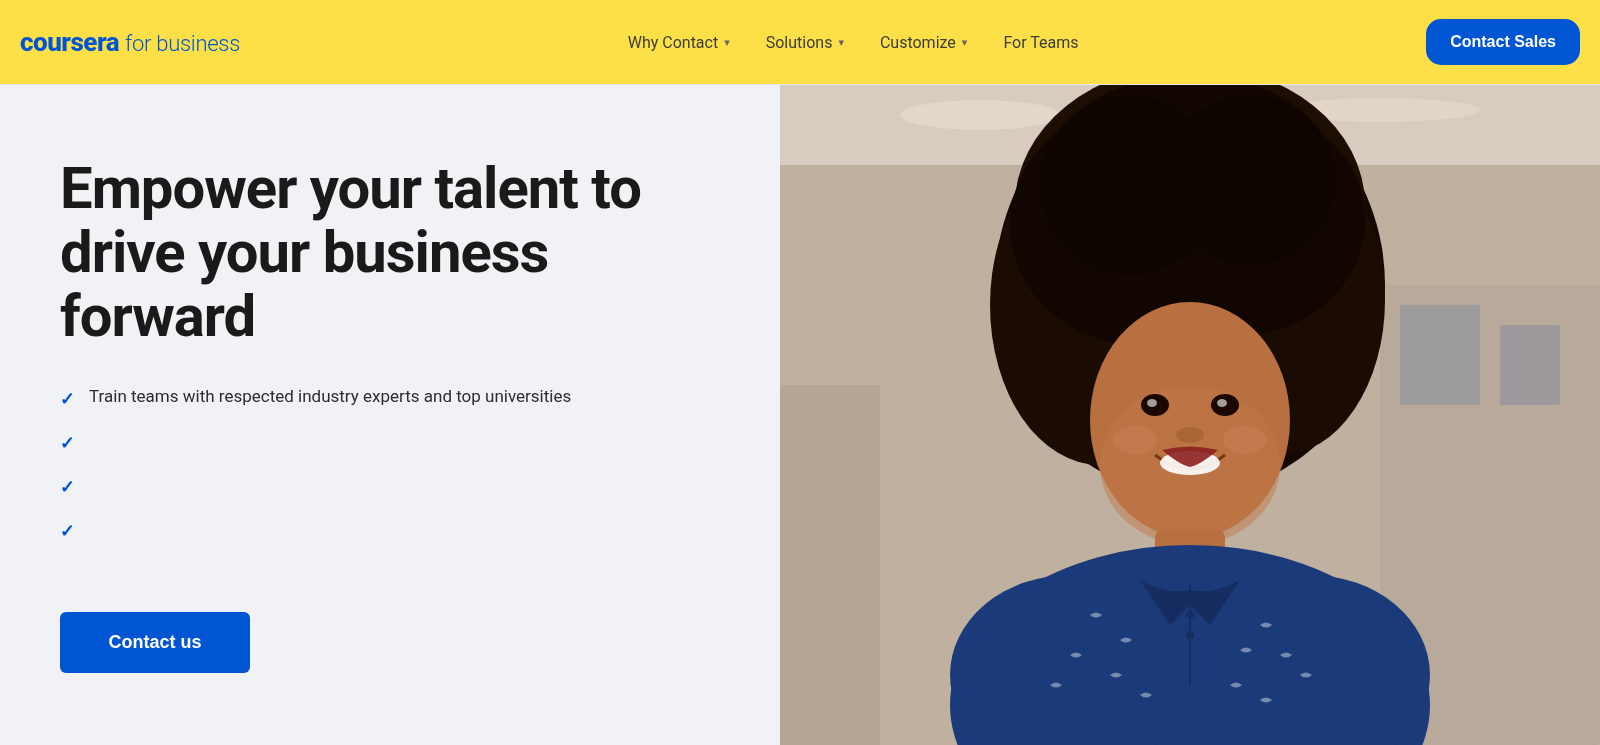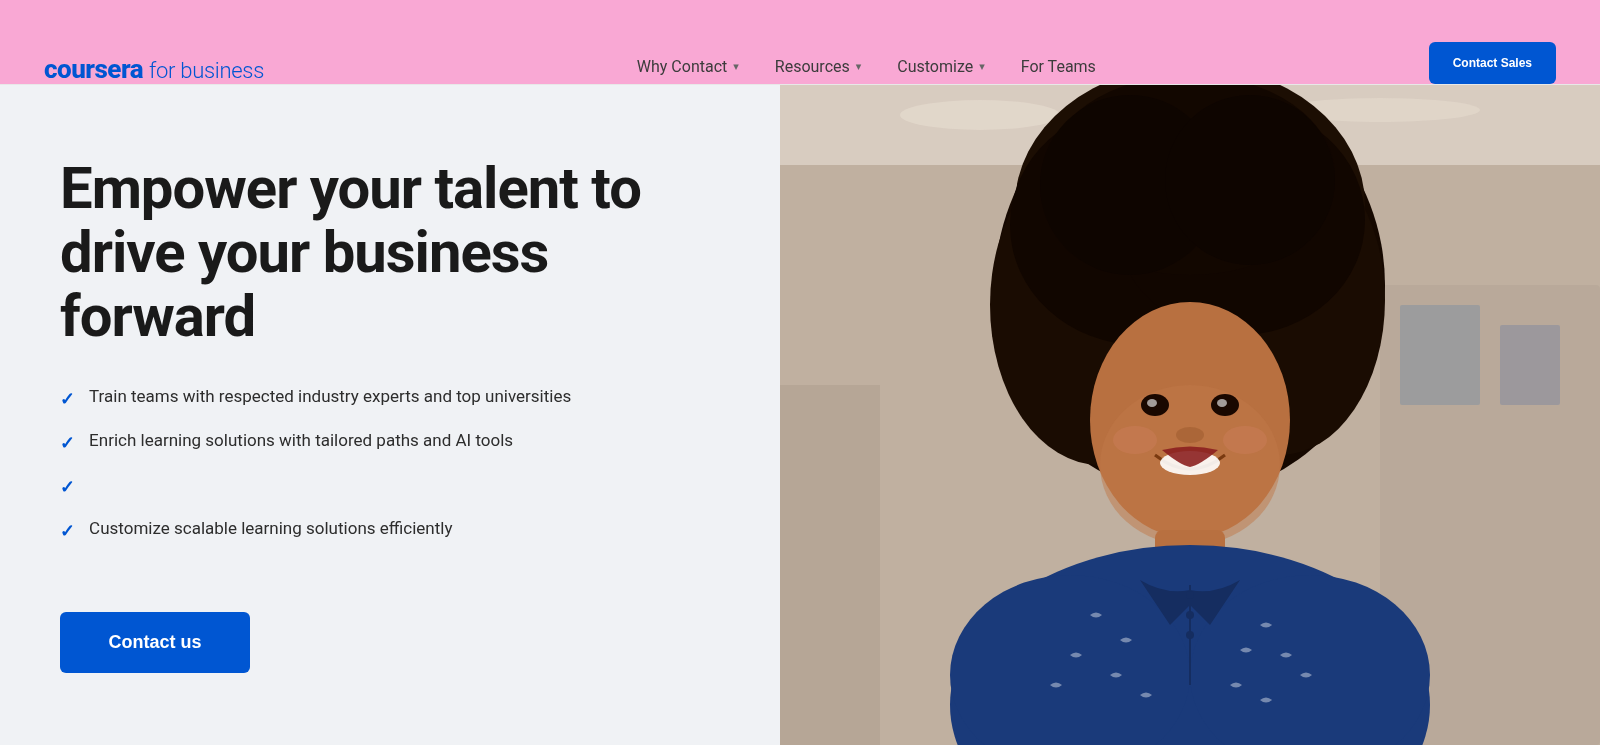--- a/index.html
+++ b/index.html
@@ -11,25 +11,25 @@
     body {
       font-family: -apple-system, BlinkMacSystemFont, 'Segoe UI', Roboto, sans-serif;
       width: 1600px;
       height: 745px;
       overflow: hidden;
     }
 
     
     .navbar {
       display: flex;
-      align-items: flex-end;
+      align-items: center;
       justify-content: space-between;
-      padding: 0 44px;
+      padding: 0 20px;
       height: 85px;
-      background: #f9a8d4;
+      background: #fde047;
       border-bottom: 1px solid #e8e8e8;
       position: relative;
       z-index: 10;
     }
 
     .logo-area {
       display: flex;
       align-items: baseline;
       gap: 6px;
     }
@@ -74,23 +74,23 @@
     .chevron {
       font-size: 11px;
       color: #666;
       margin-left: 2px;
     }
 
     .contact-sales-btn {
       background: #0056D2;
       color: #ffffff;
       border: none;
-      border-radius: 6px;
+      border-radius: 15px;
       padding: 14px 24px;
-      font-size: 12px;
+      font-size: 16px;
       font-weight: 600;
       cursor: pointer;
       white-space: nowrap;
     }
 
     
     .hero {
       display: flex;
       height: calc(745px - 85px);
       width: 1600px;
@@ -190,21 +190,21 @@
     <span class="logo-coursera">coursera</span>
     <span class="logo-for-business">for business</span>
   </div>
 
   <div class="nav-links">
     <div class="nav-item">
       <span>Why Contact</span>
       <span class="chevron">▾</span>
     </div>
     <div class="nav-item">
-      <span>Resources</span>
+      <span>Solutions</span>
       <span class="chevron">▾</span>
     </div>
     <div class="nav-item">
       <span>Customize</span>
       <span class="chevron">▾</span>
     </div>
     <div class="nav-item">
       <span>For Teams</span>
     </div>
   </div>
@@ -217,28 +217,26 @@
   <div class="hero-left">
     <h1 class="hero-headline">Empower your talent to drive your business forward</h1>
 
     <ul class="features-list">
       <li class="feature-item">
         <span class="check-icon">✓</span>
         <span>Train teams with respected industry experts and top universities</span>
       </li>
       <li class="feature-item">
         <span class="check-icon">✓</span>
-        <span>Enrich learning solutions with tailored paths and AI tools</span>
       </li>
       <li class="feature-item">
         <span class="check-icon">✓</span>
       </li>
       <li class="feature-item">
         <span class="check-icon">✓</span>
-        <span>Customize scalable learning solutions efficiently</span>
       </li>
     </ul>
 
     <button class="contact-us-btn">Contact us</button>
   </div>
 
   <div class="hero-right">
 
     <div class="office-bg"></div>
 

